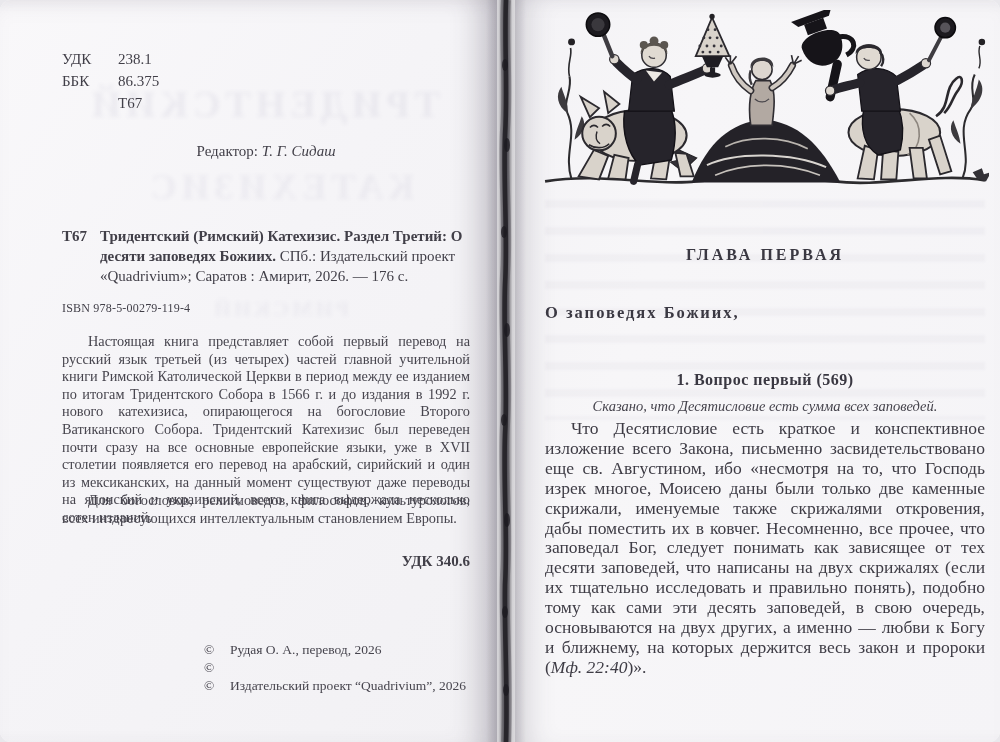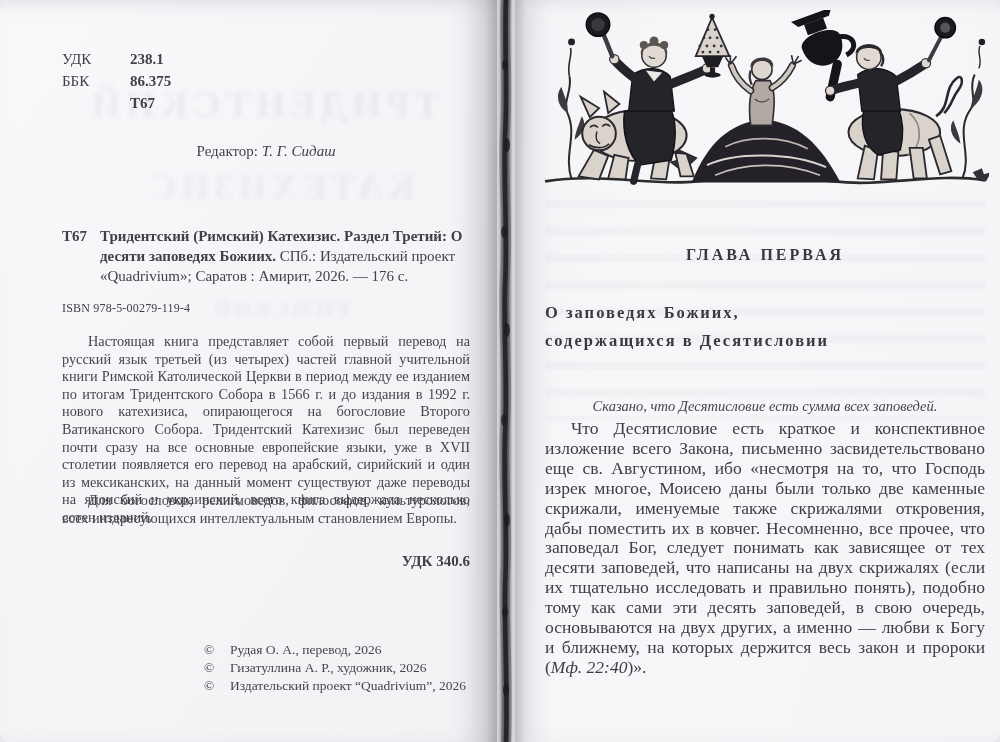--- a/index.html
+++ b/index.html
@@ -24,21 +24,21 @@
   .gutter{position:absolute;left:486px;top:0;width:40px;height:742px;z-index:5;
     background:linear-gradient(90deg, rgba(150,146,156,0) 0%, rgba(110,106,118,.30) 32%, rgba(36,34,41,.85) 50%, rgba(110,106,118,.28) 66%, rgba(150,146,156,0) 100%);}
   .gutter svg{display:block;}
 
   .abs{position:absolute;}
 
   
   .codes-top{left:62px;top:48px;font-size:15px;line-height:22px;}
   .codes-top .row{display:flex;}
   .codes-top .lbl{width:44px;}
-  .codes-top .val{margin-left:24px;font-weight:bold;}
+  .codes-top .val{margin-left:12px;}
   .staff-block{left:62px;top:140px;width:408px;text-align:center;font-size:15px;line-height:23px;}
   .staff-block .nm{font-style:italic;}
   .catalog{left:62px;top:226px;width:408px;font-size:15px;line-height:20px;}
   .catalog .code{position:absolute;left:0;top:0;font-weight:bold;}
   .catalog .entry{display:block;padding-left:38px;text-align:left;}
   .catalog .t{font-weight:bold;}
   .isbn{left:62px;top:301px;font-size:12px;letter-spacing:.2px;}
   .annot1{left:62px;top:333px;width:408px;font-size:14.3px;line-height:17.6px;text-align:justify;text-indent:26px;color:#47454e;}
   .annot2{left:62px;top:492px;width:408px;font-size:14.3px;line-height:17.6px;text-align:justify;text-indent:26px;color:#47454e;}
   .codes-bottom{left:62px;top:551px;width:408px;text-align:right;font-weight:bold;font-size:15px;line-height:20px;}
@@ -109,21 +109,20 @@
       <div>УДК 340.6</div>
     </div>
 
     <div class="abs copyrights">
       <div class="row">
         <span class="sgn">©</span>
         <span>Рудая О. А., перевод, 2026</span>
       </div>
       <div class="row">
         <span class="sgn">©</span>
-        <span>Гизатуллина А. Р., художник, 2026</span>
       </div>
       <div class="row">
         <span class="sgn">©</span>
         <span>Издательский проект “Quadrivium”, 2026</span>
       </div>
     </div>
   </div>
 
   <div class="page page-right">
 
@@ -251,23 +250,23 @@
         <path d="M381 48 L 394 23" stroke="#3e3c41" stroke-width="3.8" stroke-linecap="round"></path>
         <circle cx="397" cy="16" r="10" fill="#1c1a1f" stroke="#0c0b0e" stroke-width="1.5"></circle>
         <circle cx="397" cy="16" r="5" fill="#56535a"></circle>
       </g>
     </svg>
 
     <div class="abs chapter">ГЛАВА ПЕРВАЯ</div>
 
     <div class="abs subtitle">
       <div>О заповедях Божиих,</div>
-      <div>содержащихся в Десятисловии</div>
-    </div>
-
+    </div>
+
+    <div class="abs question">1. Вопрос первый (569)</div>
 
     <div class="abs epigraph">Сказано, что Десятисловие есть сумма всех заповедей.</div>
 
     <div class="abs bodytext">
       <span>Что Десятисловие есть краткое и конспективное изложение всего Закона, письменно засвидетельствовано еще св. Августином, ибо «несмотря на то, что Господь изрек многое, Моисею даны были только две каменные скрижали, именуемые также скрижалями откровения, дабы поместить их в ковчег. Несомненно, все прочее, что заповедал Бог, следует понимать как зависящее от тех десяти заповедей, что написаны на двух скрижалях (если их тщательно исследовать и правильно понять), подобно тому как сами эти десять заповедей, в свою очередь, основываются на двух других, а именно — любви к Богу и ближнему, на которых держится весь закон и пророки (</span><span class="ref">Мф. 22:40</span><span>)».</span>
     </div>
   </div>
 
   <div class="gutter">
     <svg width="40" height="742" viewBox="0 0 40 742">

